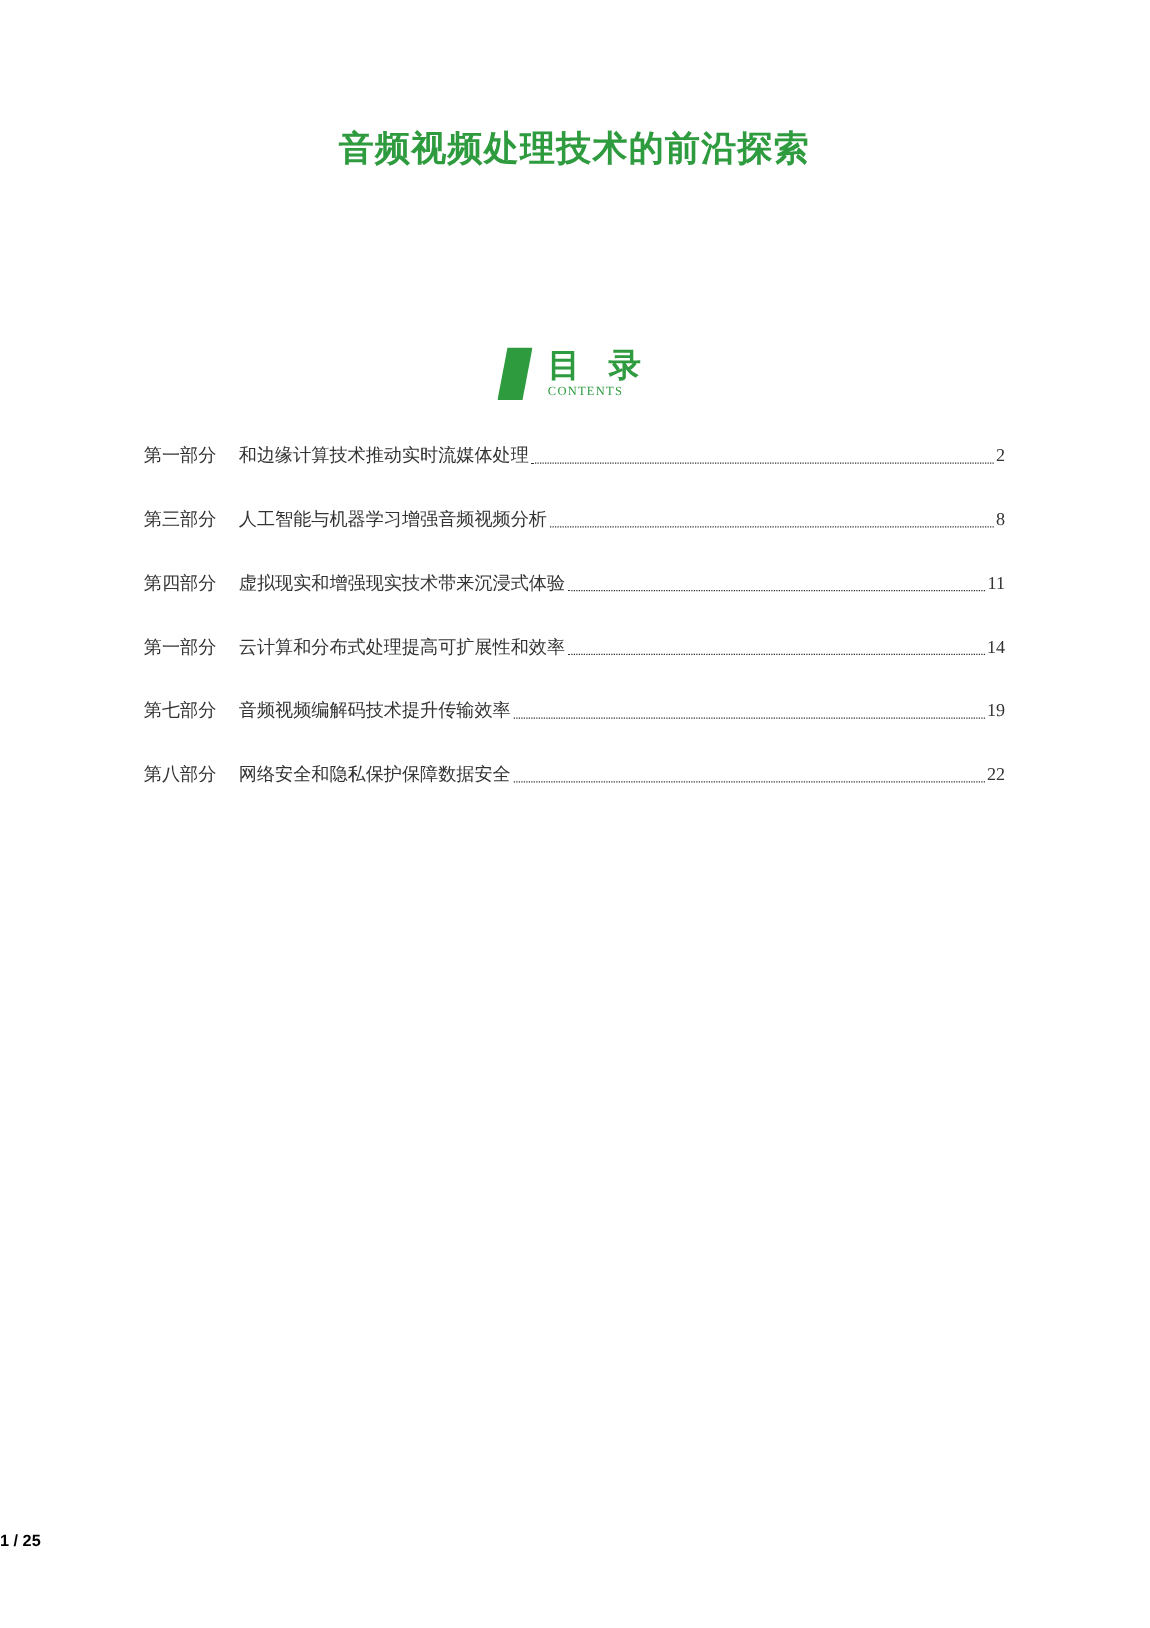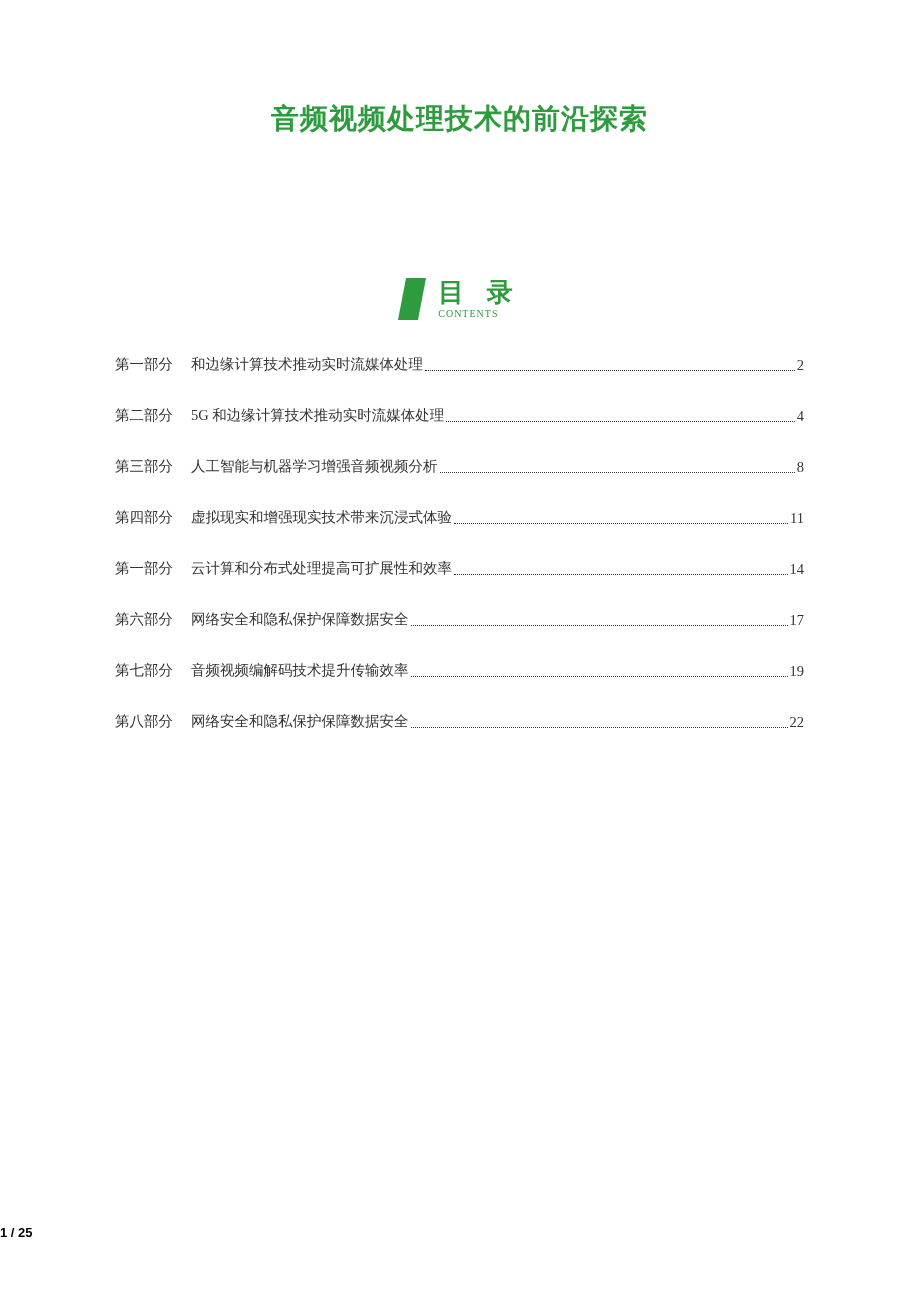--- a/index.html
+++ b/index.html
@@ -118,53 +118,39 @@
 
   <div class="toc-list">
     <div class="toc-item">
       <span class="toc-part">第一部分</span>
       <span class="toc-gap"></span>
       <span class="toc-chapter">和边缘计算技术推动实时流媒体处理</span>
       <span class="toc-dots"></span>
       <span class="toc-page">2</span>
     </div>
     <div class="toc-item">
-      <span class="toc-part">第二部分</span>
-      <span class="toc-gap"></span>
-      <span class="toc-chapter">5G 和边缘计算技术推动实时流媒体处理</span>
-      <span class="toc-dots"></span>
-      <span class="toc-page">4</span>
-    </div>
-    <div class="toc-item">
       <span class="toc-part">第三部分</span>
       <span class="toc-gap"></span>
       <span class="toc-chapter">人工智能与机器学习增强音频视频分析</span>
       <span class="toc-dots"></span>
       <span class="toc-page">8</span>
     </div>
     <div class="toc-item">
       <span class="toc-part">第四部分</span>
       <span class="toc-gap"></span>
       <span class="toc-chapter">虚拟现实和增强现实技术带来沉浸式体验</span>
       <span class="toc-dots"></span>
       <span class="toc-page">11</span>
     </div>
     <div class="toc-item">
       <span class="toc-part">第一部分</span>
       <span class="toc-gap"></span>
       <span class="toc-chapter">云计算和分布式处理提高可扩展性和效率</span>
       <span class="toc-dots"></span>
       <span class="toc-page">14</span>
-    </div>
-    <div class="toc-item">
-      <span class="toc-part">第六部分</span>
-      <span class="toc-gap"></span>
-      <span class="toc-chapter">网络安全和隐私保护保障数据安全</span>
-      <span class="toc-dots"></span>
-      <span class="toc-page">17</span>
     </div>
     <div class="toc-item">
       <span class="toc-part">第七部分</span>
       <span class="toc-gap"></span>
       <span class="toc-chapter">音频视频编解码技术提升传输效率</span>
       <span class="toc-dots"></span>
       <span class="toc-page">19</span>
     </div>
     <div class="toc-item">
       <span class="toc-part">第八部分</span>

